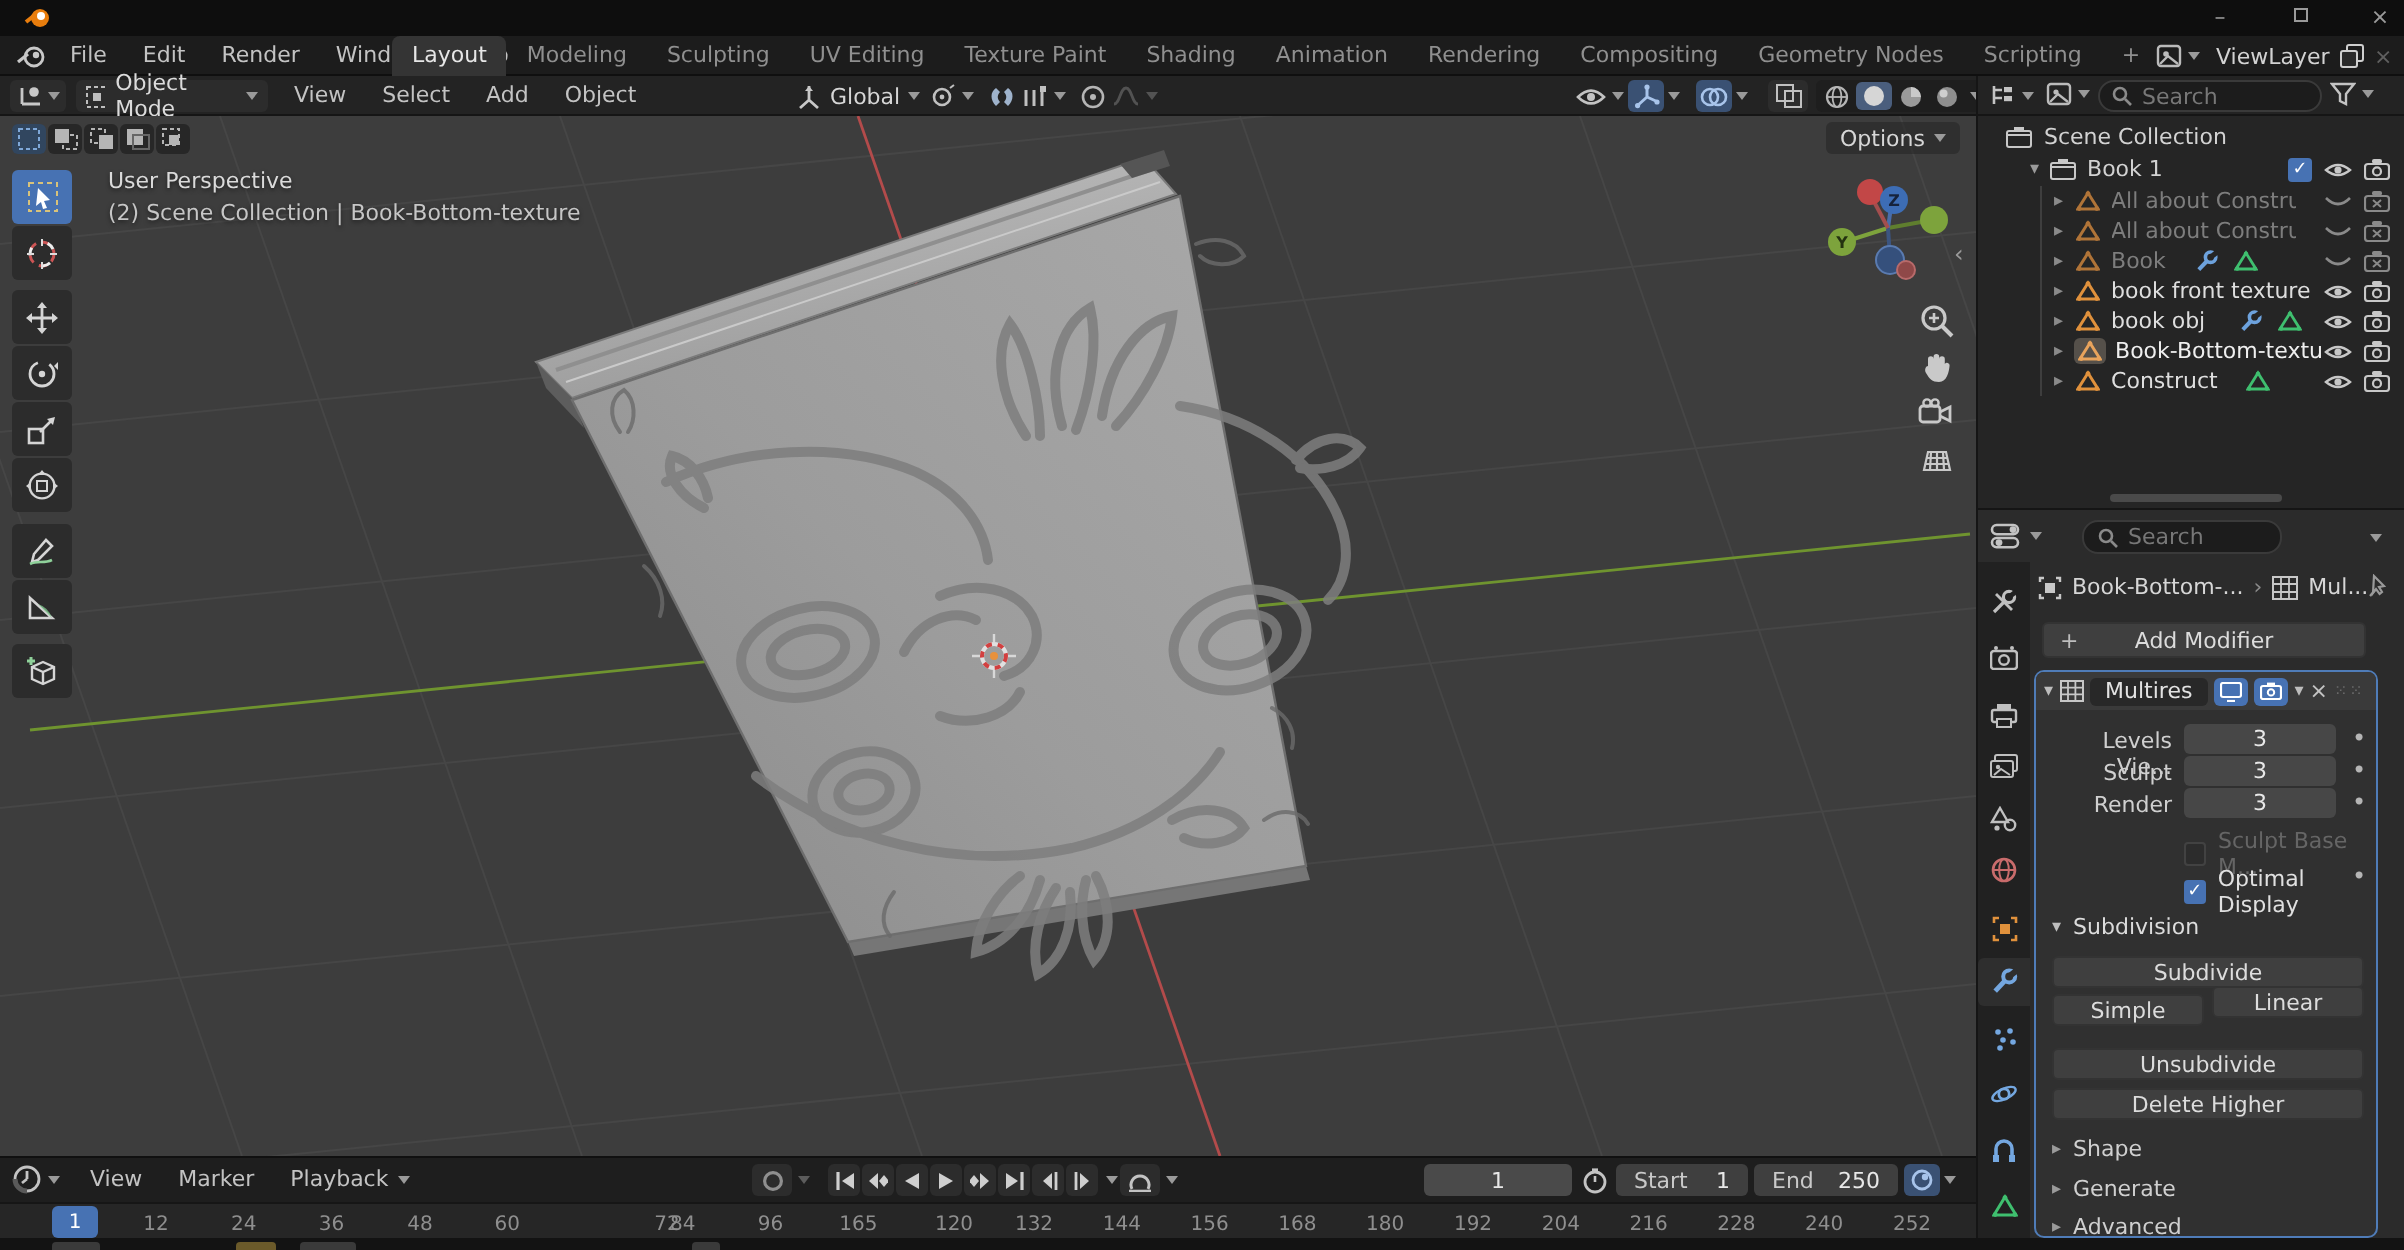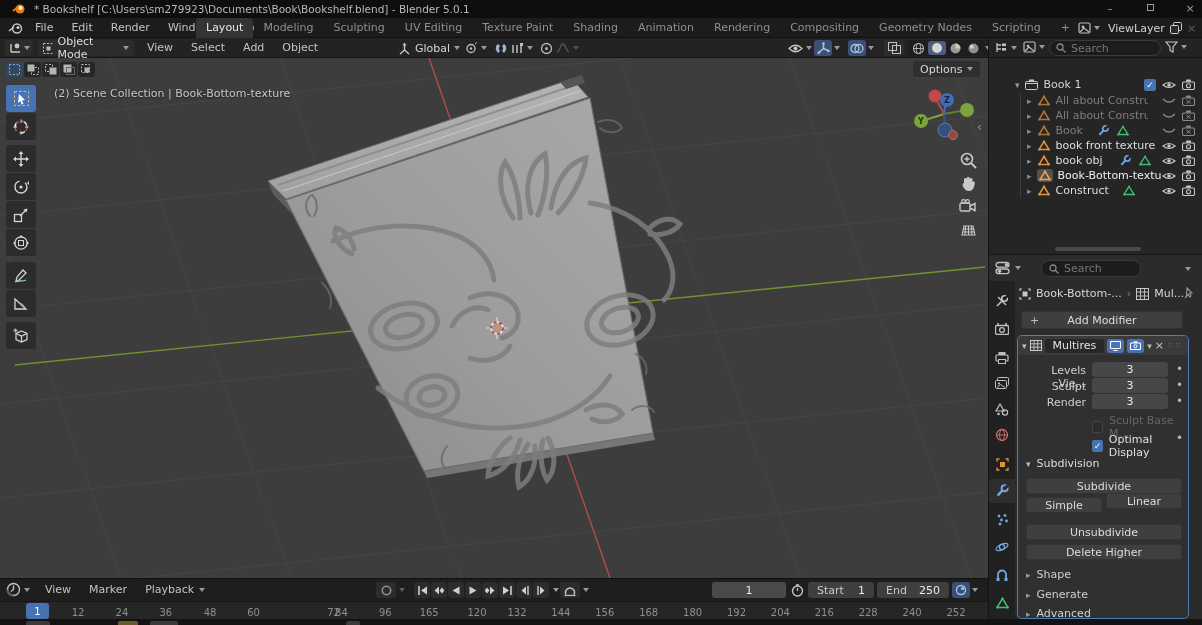--- a/index.html
+++ b/index.html
@@ -30,21 +30,20 @@
 <body>
 
 <div class="abs row" style="left:0;top:0;width:1202px;height:18px;background:#0e0e0e">
   <span class="abs" style="left:12px;top:3px">
     <svg width="14" height="12" viewBox="0 0 14 12">
         <circle cx="8" cy="6" r="4.5" fill="#e87d0d"></circle>
         <circle cx="8.5" cy="5" r="2" fill="#fff"></circle>
         <path d="M1,8 L6,4" stroke="#e87d0d" stroke-width="2"></path>
       </svg>
   </span>
-  <span class="abs" style="left:34px;top:3px;color:#b9b9b9;font-size:10.5px;white-space:nowrap">* Bookshelf [C:\Users\sm279923\Documents\Book\Bookshelf.blend] - Blender 5.0.1</span>
   <span class="abs" style="left:1098px;top:2px;width:24px;height:14px;text-align:center;color:#9a9a9a">–</span>
   <span class="abs" style="left:1138px;top:3px;width:24px;height:14px;display:flex;justify-content:center">
       <svg width="9" height="9">
         <rect x="1.5" y="1.5" width="6" height="6" fill="none" stroke="#9a9a9a"></rect>
       </svg>
     </span>
   <span class="abs" style="left:1178px;top:2px;width:24px;height:14px;text-align:center;color:#9a9a9a">×</span>
 </div>
 
 <div class="abs" style="left:0;top:18px;width:1202px;height:20px;background:#1c1c1c;border-bottom:1px solid #0f0f0f;box-sizing:border-box">
@@ -382,20 +381,21 @@
       </span>
     <span class="btn" style="width:17px;height:15px;background:#272727">
         <svg width="12" height="11">
           <rect x="0.5" y="0.5" width="8" height="8" fill="none" stroke="#b5b5b5" stroke-dasharray="2 1.5"></rect>
           <rect x="3.5" y="3.5" width="5" height="5" fill="#b5b5b5"></rect>
         </svg>
       </span>
   </div>
 
   <div class="abs" style="left:54px;top:26px;text-shadow:0 1px 2px rgba(0,0,0,.5)">
+    <div style="color:#dadada;font-size:11px">User Perspective</div>
     <div style="color:#c6c6c6;font-size:11px;margin-top:3px">(2) Scene Collection | Book-Bottom-texture</div>
   </div>
 
   <div class="abs row" style="left:913px;top:3px;height:16px;gap:5px;background:#23232388;border-radius:3px;padding:0 7px">
     <span style="color:#d6d6d6">Options</span>
       <span class="carr"></span>
   </div>
 
   <div class="abs" style="left:6px;top:27px;width:30px">
     <div class="btn abs" style="left:0;top:0;width:30px;height:27px;background:#4772b3">
@@ -500,20 +500,30 @@
   <span class="abs" style="left:960px;top:164px">
       <svg width="17" height="14" viewBox="0 0 17 14">
         <path d="M2,13 L4,4 H13 L15,13 Z M5.5,4 L5,13 M8.5,4 L8.5,13 M11.5,4 L12,13 M3.2,7 H13.8 M2.6,10 H14.4" fill="none" stroke="#c9c9c9" stroke-width="1.1"></path>
       </svg>
     </span>
   <span class="abs" style="left:977px;top:62px;color:#9a9a9a;font-size:12px">‹</span>
 </div>
 
 <div class="abs" style="left:988px;top:58px;width:214px;height:196px;background:#252525;border-left:1px solid #151515;box-sizing:border-box;overflow:hidden">
 
+  <div class="abs row" style="left:0;top:3px;width:214px;height:15px">
+    <span style="margin-left:14px">
+        <svg width="13" height="11">
+          <rect x="0.5" y="2.5" width="12" height="8" rx="1" fill="none" stroke="#c8c8c8"></rect>
+          <path d="M0.5,4.5 h12" stroke="#c8c8c8"></path>
+          <rect x="4" y="0.5" width="5" height="2" fill="#c8c8c8"></rect>
+        </svg>
+      </span>
+    <span class="olabel" style="margin-left:6px;color:#d2d2d2">Scene Collection</span>
+  </div>
 
   <div class="abs row" style="left:0;top:19px;width:214px;height:15px">
     <span style="margin-left:26px;color:#9a9a9a;font-size:9px">▾</span>
     <span style="margin-left:5px">
         <svg width="13" height="11">
           <rect x="0.5" y="2.5" width="12" height="8" rx="1" fill="none" stroke="#c8c8c8"></rect>
           <path d="M0.5,4.5 h12" stroke="#c8c8c8"></path>
           <rect x="4" y="0.5" width="5" height="2" fill="#c8c8c8"></rect>
         </svg>
       </span>

